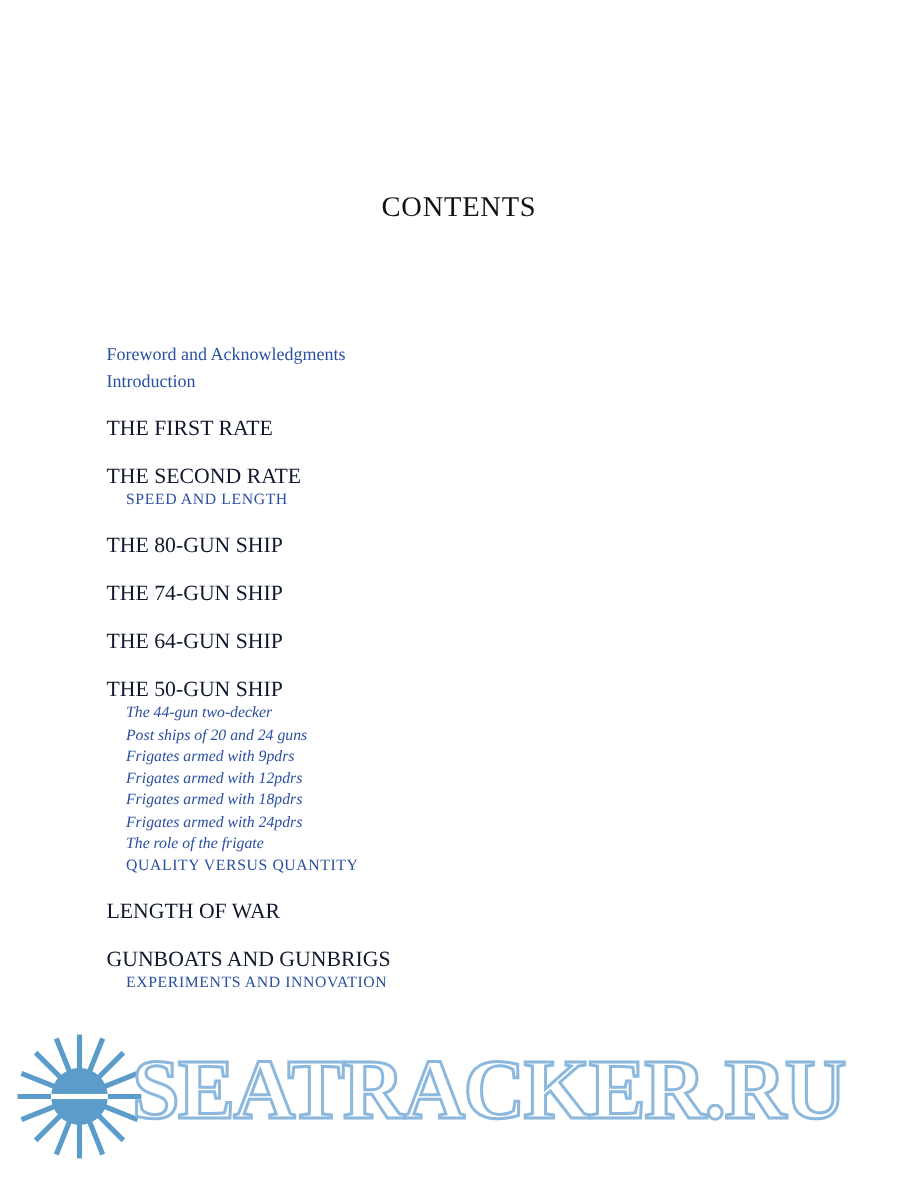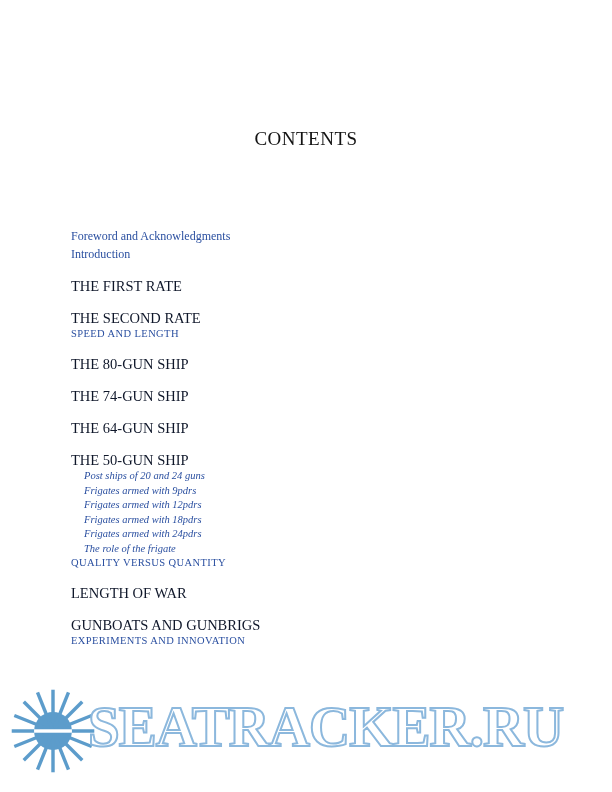--- a/index.html
+++ b/index.html
@@ -54,20 +54,21 @@
     color: #0f172a;
     font-family: "Liberation Serif", serif;
     margin-top: 14px;
   }
   
   .lvl-smallcaps {
     font-size: 10.5px;
     line-height: 14px;
     color: #2a4fa0;
     font-family: "Liberation Serif", serif;
+    margin-left: 13px;
     letter-spacing: 0.4px;
   }
   
   .lvl-italic {
     font-size: 10.5px;
     line-height: 14.5px;
     color: #2a4fa0;
     font-family: "Liberation Serif", serif;
     font-style: italic;
     margin-left: 13px;
@@ -120,20 +121,21 @@
     <div class="entry lvl-chapter">THE SECOND RATE</div>
     <div class="entry lvl-smallcaps">SPEED AND LENGTH</div>
 
     <div class="entry lvl-chapter">THE 80-GUN SHIP</div>
 
     <div class="entry lvl-chapter">THE 74-GUN SHIP</div>
 
     <div class="entry lvl-chapter">THE 64-GUN SHIP</div>
 
     <div class="entry lvl-chapter">THE 50-GUN SHIP</div>
+    <div class="entry lvl-italic">The 44-gun two-decker</div>
 
     <div class="entry lvl-italic">Post ships of 20 and 24 guns</div>
     <div class="entry lvl-italic">Frigates armed with 9pdrs</div>
     <div class="entry lvl-italic">Frigates armed with 12pdrs</div>
     <div class="entry lvl-italic">Frigates armed with 18pdrs</div>
     <div class="entry lvl-italic">Frigates armed with 24pdrs</div>
     <div class="entry lvl-italic">The role of the frigate</div>
     <div class="entry lvl-smallcaps">QUALITY VERSUS QUANTITY</div>
 
     <div class="entry lvl-chapter">LENGTH OF WAR</div>

